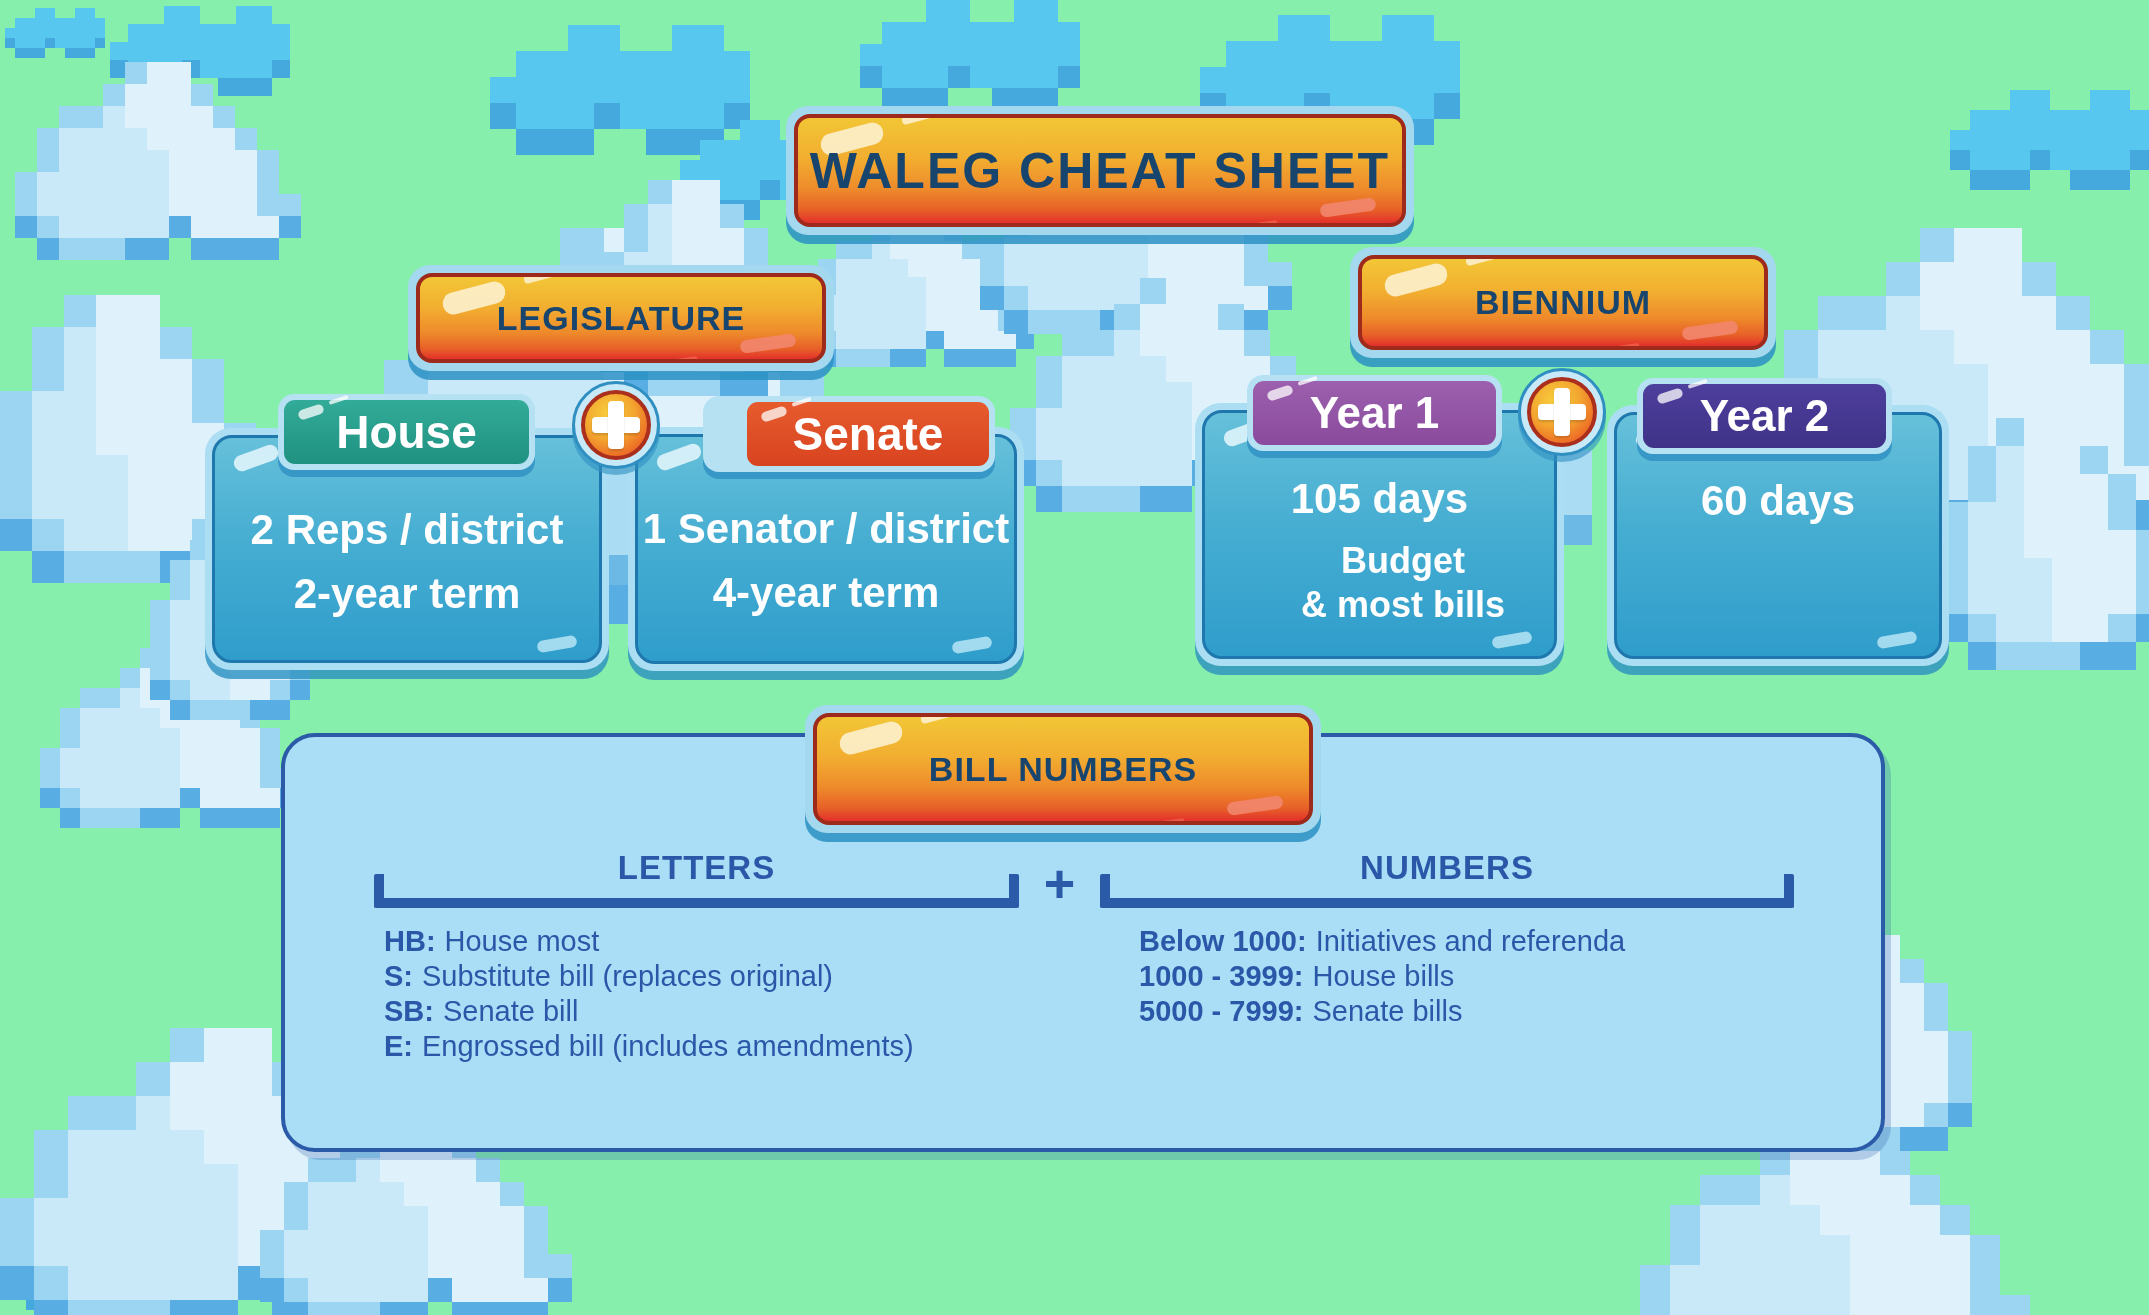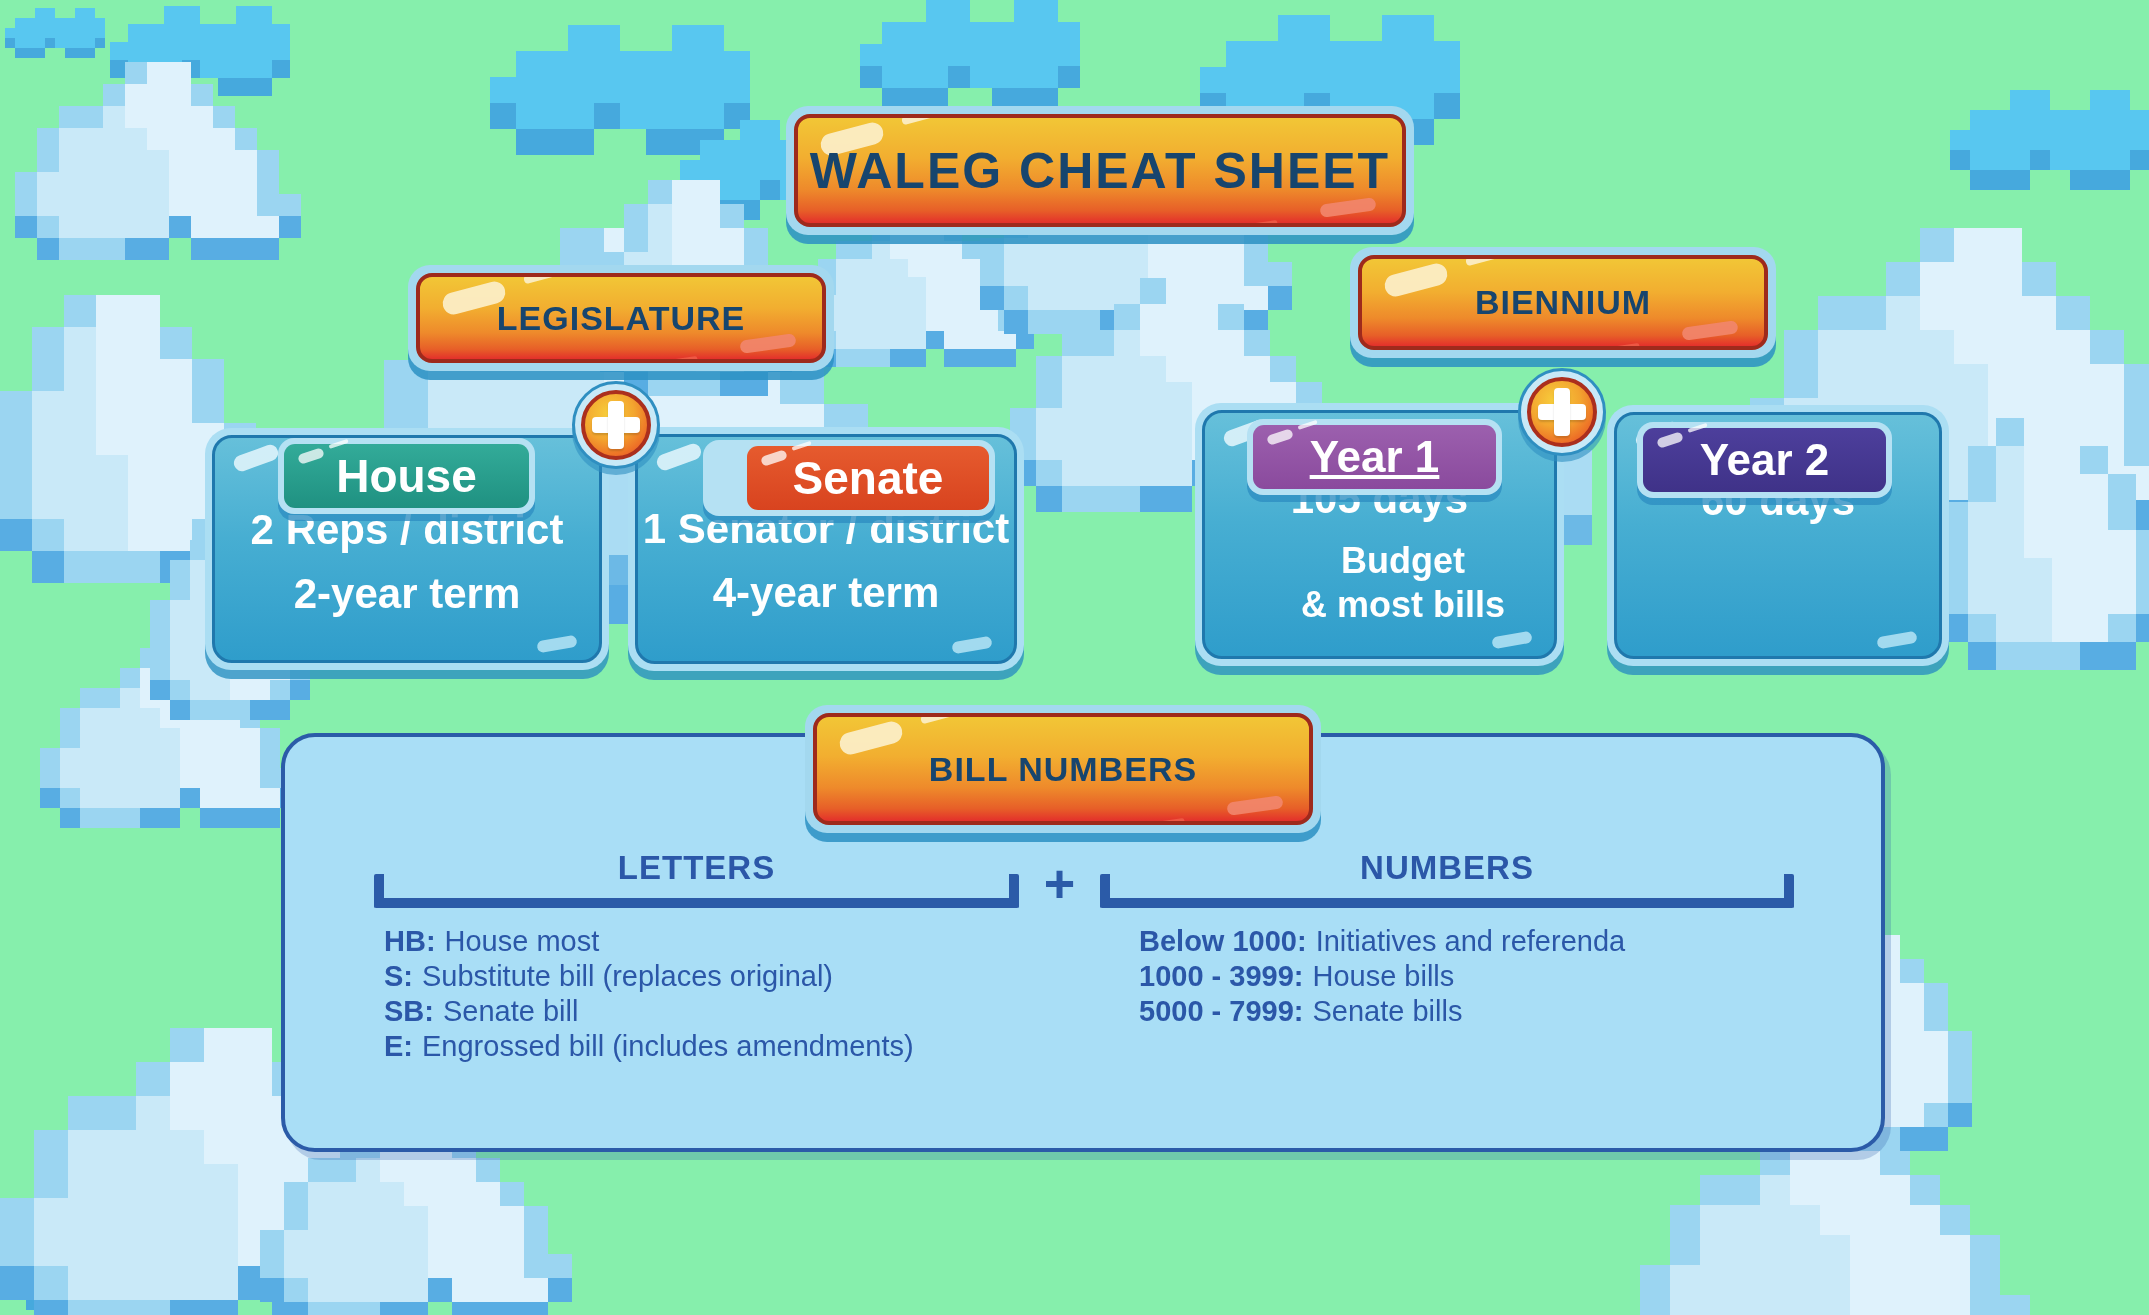--- a/index.html
+++ b/index.html
@@ -29,33 +29,33 @@
     background:#fbeec6;transform:rotate(-15deg);box-shadow:78px -4px 0 -7px #fbeec6;opacity:.95;
   }
   .btn-core::after{
     content:"";position:absolute;right:26px;bottom:9px;width:56px;height:13px;border-radius:10px;
     background:#f2876d;transform:rotate(-8deg);box-shadow:-96px 5px 0 -4px #ef5b46;opacity:.9;
   }
   .btn-label{color:#17456e;font-weight:bold;letter-spacing:1px;position:relative;z-index:2;}
   
   .pill{
     position:absolute;background:#b5e1f3;border-radius:16px;padding:6px;
-    box-shadow:0 7px 0 rgba(46,143,194,.8);display:flex;z-index:5;margin-top:44px;
+    box-shadow:0 7px 0 rgba(46,143,194,.8);display:flex;z-index:5;
   }
   .pill-core{
     flex:1;border-radius:11px;display:flex;align-items:center;justify-content:center;
     color:#fff;font-weight:bold;position:relative;
   }
   .pill-core::before{
     content:"";position:absolute;left:14px;top:7px;width:26px;height:10px;border-radius:8px;
     background:rgba(255,255,255,.75);transform:rotate(-18deg);box-shadow:30px -3px 0 -3px rgba(255,255,255,.75);
   }
   .pill-core.house{background:linear-gradient(180deg,#33ab99,#1f9181);}
   .pill-core.senate{background:linear-gradient(180deg,#e65b2e,#d8431f);}
-  .pill-core.year1{background:linear-gradient(180deg,#9c60ae,#8a4a9d);text-decoration:underline;}
+  .pill-core.year1{background:linear-gradient(180deg,#9c60ae,#8a4a9d);}
   .pill-core.year2{background:linear-gradient(180deg,#4d3f9c,#3f3288);}
   
   .card{
     position:absolute;background:#abdef3;border-radius:26px;padding:7px;
     box-shadow:0 9px 0 rgba(43,144,192,.8);z-index:3;display:flex;
   }
   .card-core{
     flex:1;border-radius:20px;border:3px solid #1f78ad;position:relative;
     background:linear-gradient(180deg,#66c0da 0%,#47aed2 45%,#2f9dcb 100%);
     display:flex;flex-direction:column;align-items:center;color:#fff;font-weight:bold;text-align:center;

